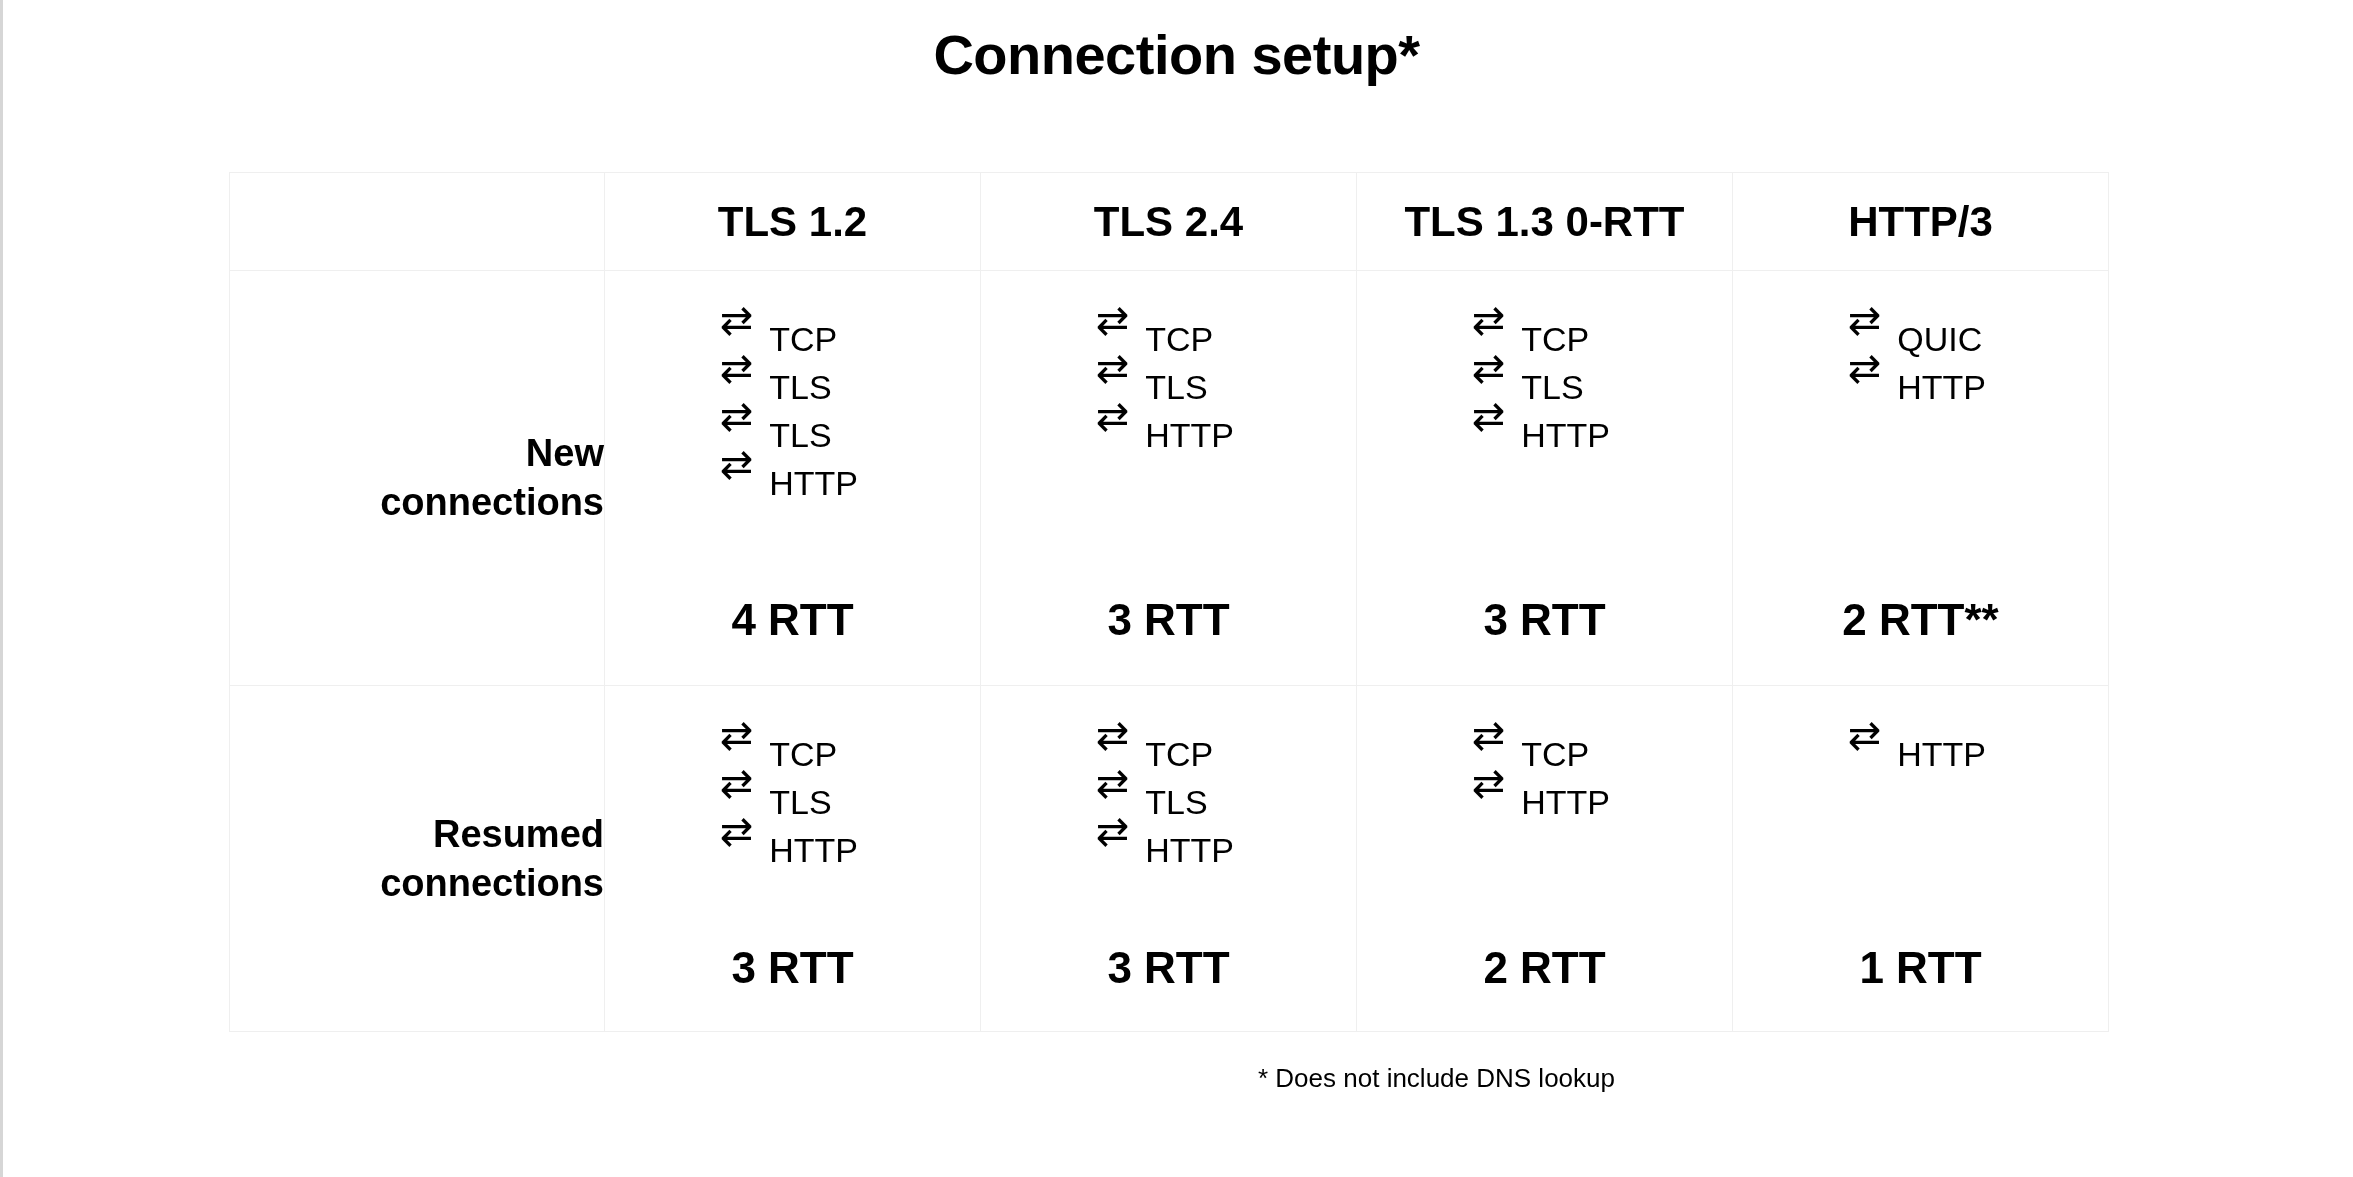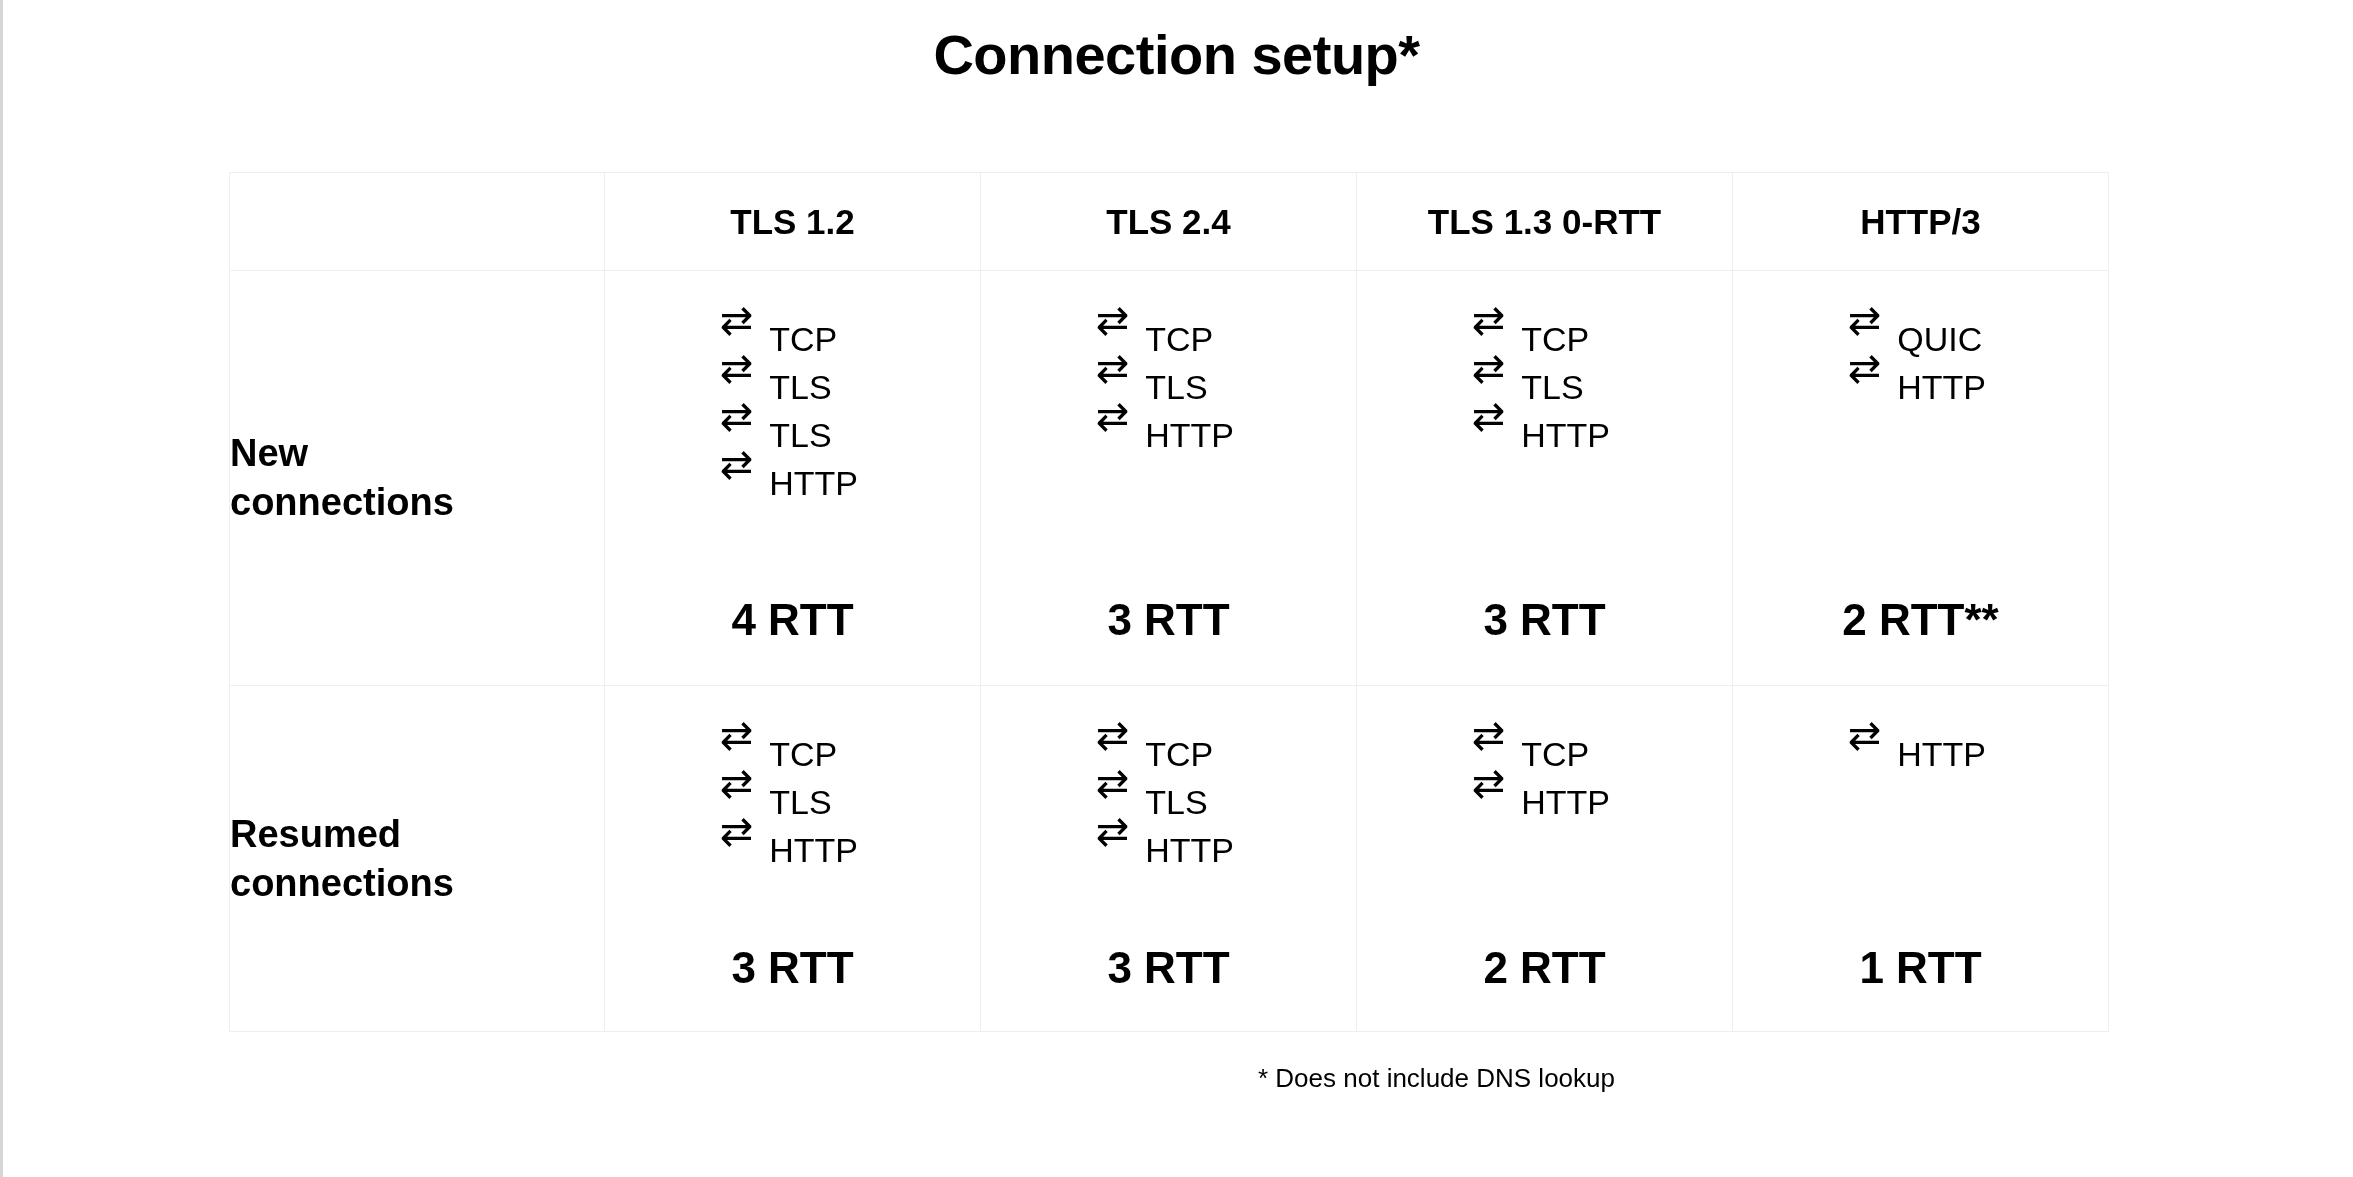--- a/index.html
+++ b/index.html
@@ -56,29 +56,29 @@
     border: 1px solid #efefef;
     padding: 0;
     vertical-align: middle;
     background: #ffffff;
   }
   col.c-label { width: 375px; }
   col.c-data  { width: 376px; }
 
   .hdr-row th {
     height: 97px;
-    font-size: 35px;
+    font-size: 42px;
     font-weight: bold;
     text-align: center;
     white-space: nowrap;
   }
   .hdr-row th.corner { font-size: 0; }
 
   .rowlabel {
-    text-align: left;
+    text-align: right;
     font-size: 38px;
     font-weight: bold;
     line-height: 1.28;
     padding: 0 12px;
   }
   .cell-new { height: 414px; }
   .cell-res { height: 345px; }
 
   .steps {
     display: flex;

